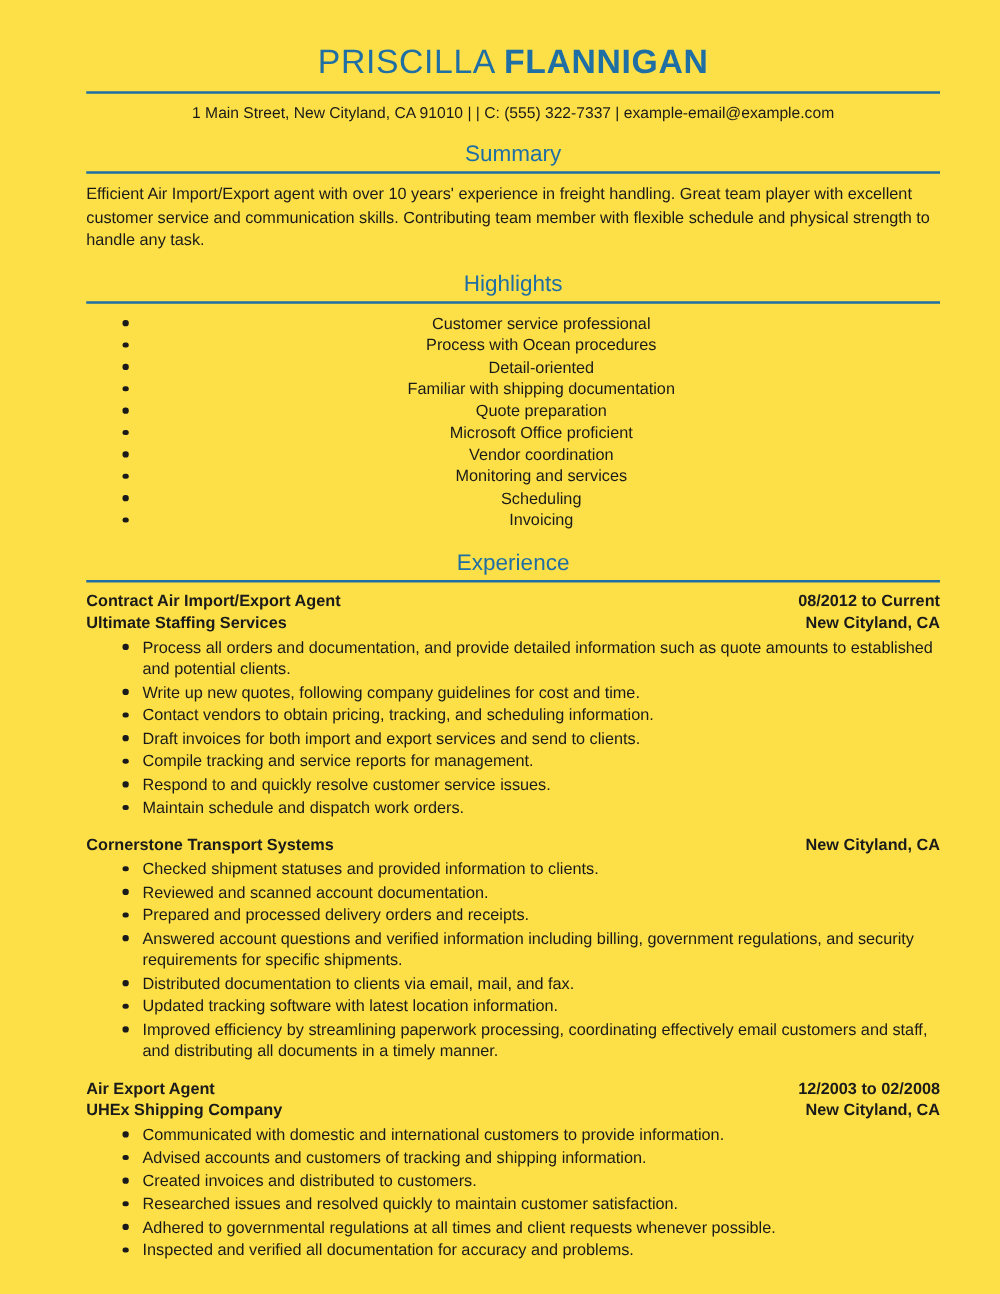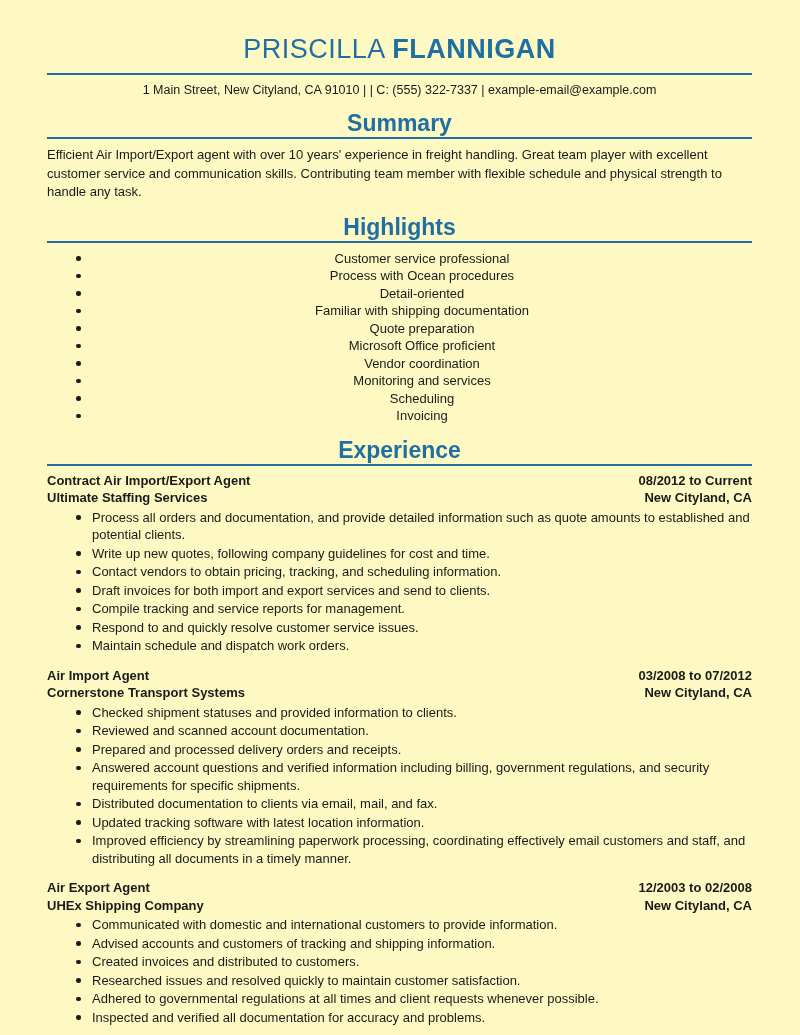--- a/index.html
+++ b/index.html
@@ -7,22 +7,22 @@
   body {
     width: 800px;
     height: 1035px;
     font-family: "Liberation Sans", sans-serif;
     color: #1a1a1a;
     overflow: hidden;
   }
   .page {
     width: 800px;
     height: 1035px;
-    padding: 34px 48px 0 47px;
-    background: #fef9c3;
+    padding: 34px 48px 0 69px;
+    background: #fde047;
   }
   .rule {
     height: 2px;
     background: #1f6fa5;
     border: none;
   }
   .name {
     text-align: center;
     font-size: 27px;
     line-height: 30px;
@@ -35,23 +35,23 @@
   .contact {
     text-align: center;
     font-size: 12.5px;
     line-height: 16px;
     margin-top: 7px;
     color: #1a1a1a;
   }
   .section-heading {
     text-align: center;
     color: #1f6fa5;
-    font-size: 23px;
+    font-size: 18px;
     line-height: 21px;
-    font-weight: 700;
+    font-weight: 400;
     margin-top: 15px;
   }
   .heading-rule { margin-top: 3px; }
   .summary-text {
     margin-top: 7px;
     font-size: 13px;
     line-height: 18.5px;
   }
   .highlights-grid {
     display: grid;
@@ -148,24 +148,20 @@
             <li>Contact vendors to obtain pricing, tracking, and scheduling information.</li>
             <li>Draft invoices for both import and export services and send to clients.</li>
             <li>Compile tracking and service reports for management.</li>
             <li>Respond to and quickly resolve customer service issues.</li>
             <li>Maintain schedule and dispatch work orders.</li>
           </ul>
   </div>
 
   <div class="job">
     <div class="job-row">
-      <span>Air Import Agent</span>
-      <span>03/2008 to 07/2012</span>
-    </div>
-    <div class="job-row">
       <span>Cornerstone Transport Systems</span>
       <span>New Cityland, CA</span>
     </div>
     <ul class="bullets">
             <li>Checked shipment statuses and provided information to clients.</li>
             <li>Reviewed and scanned account documentation.</li>
             <li>Prepared and processed delivery orders and receipts.</li>
             <li>Answered account questions and verified information including billing, government regulations, and security requirements for specific shipments.</li>
             <li>Distributed documentation to clients via email, mail, and fax.</li>
             <li>Updated tracking software with latest location information.</li>

